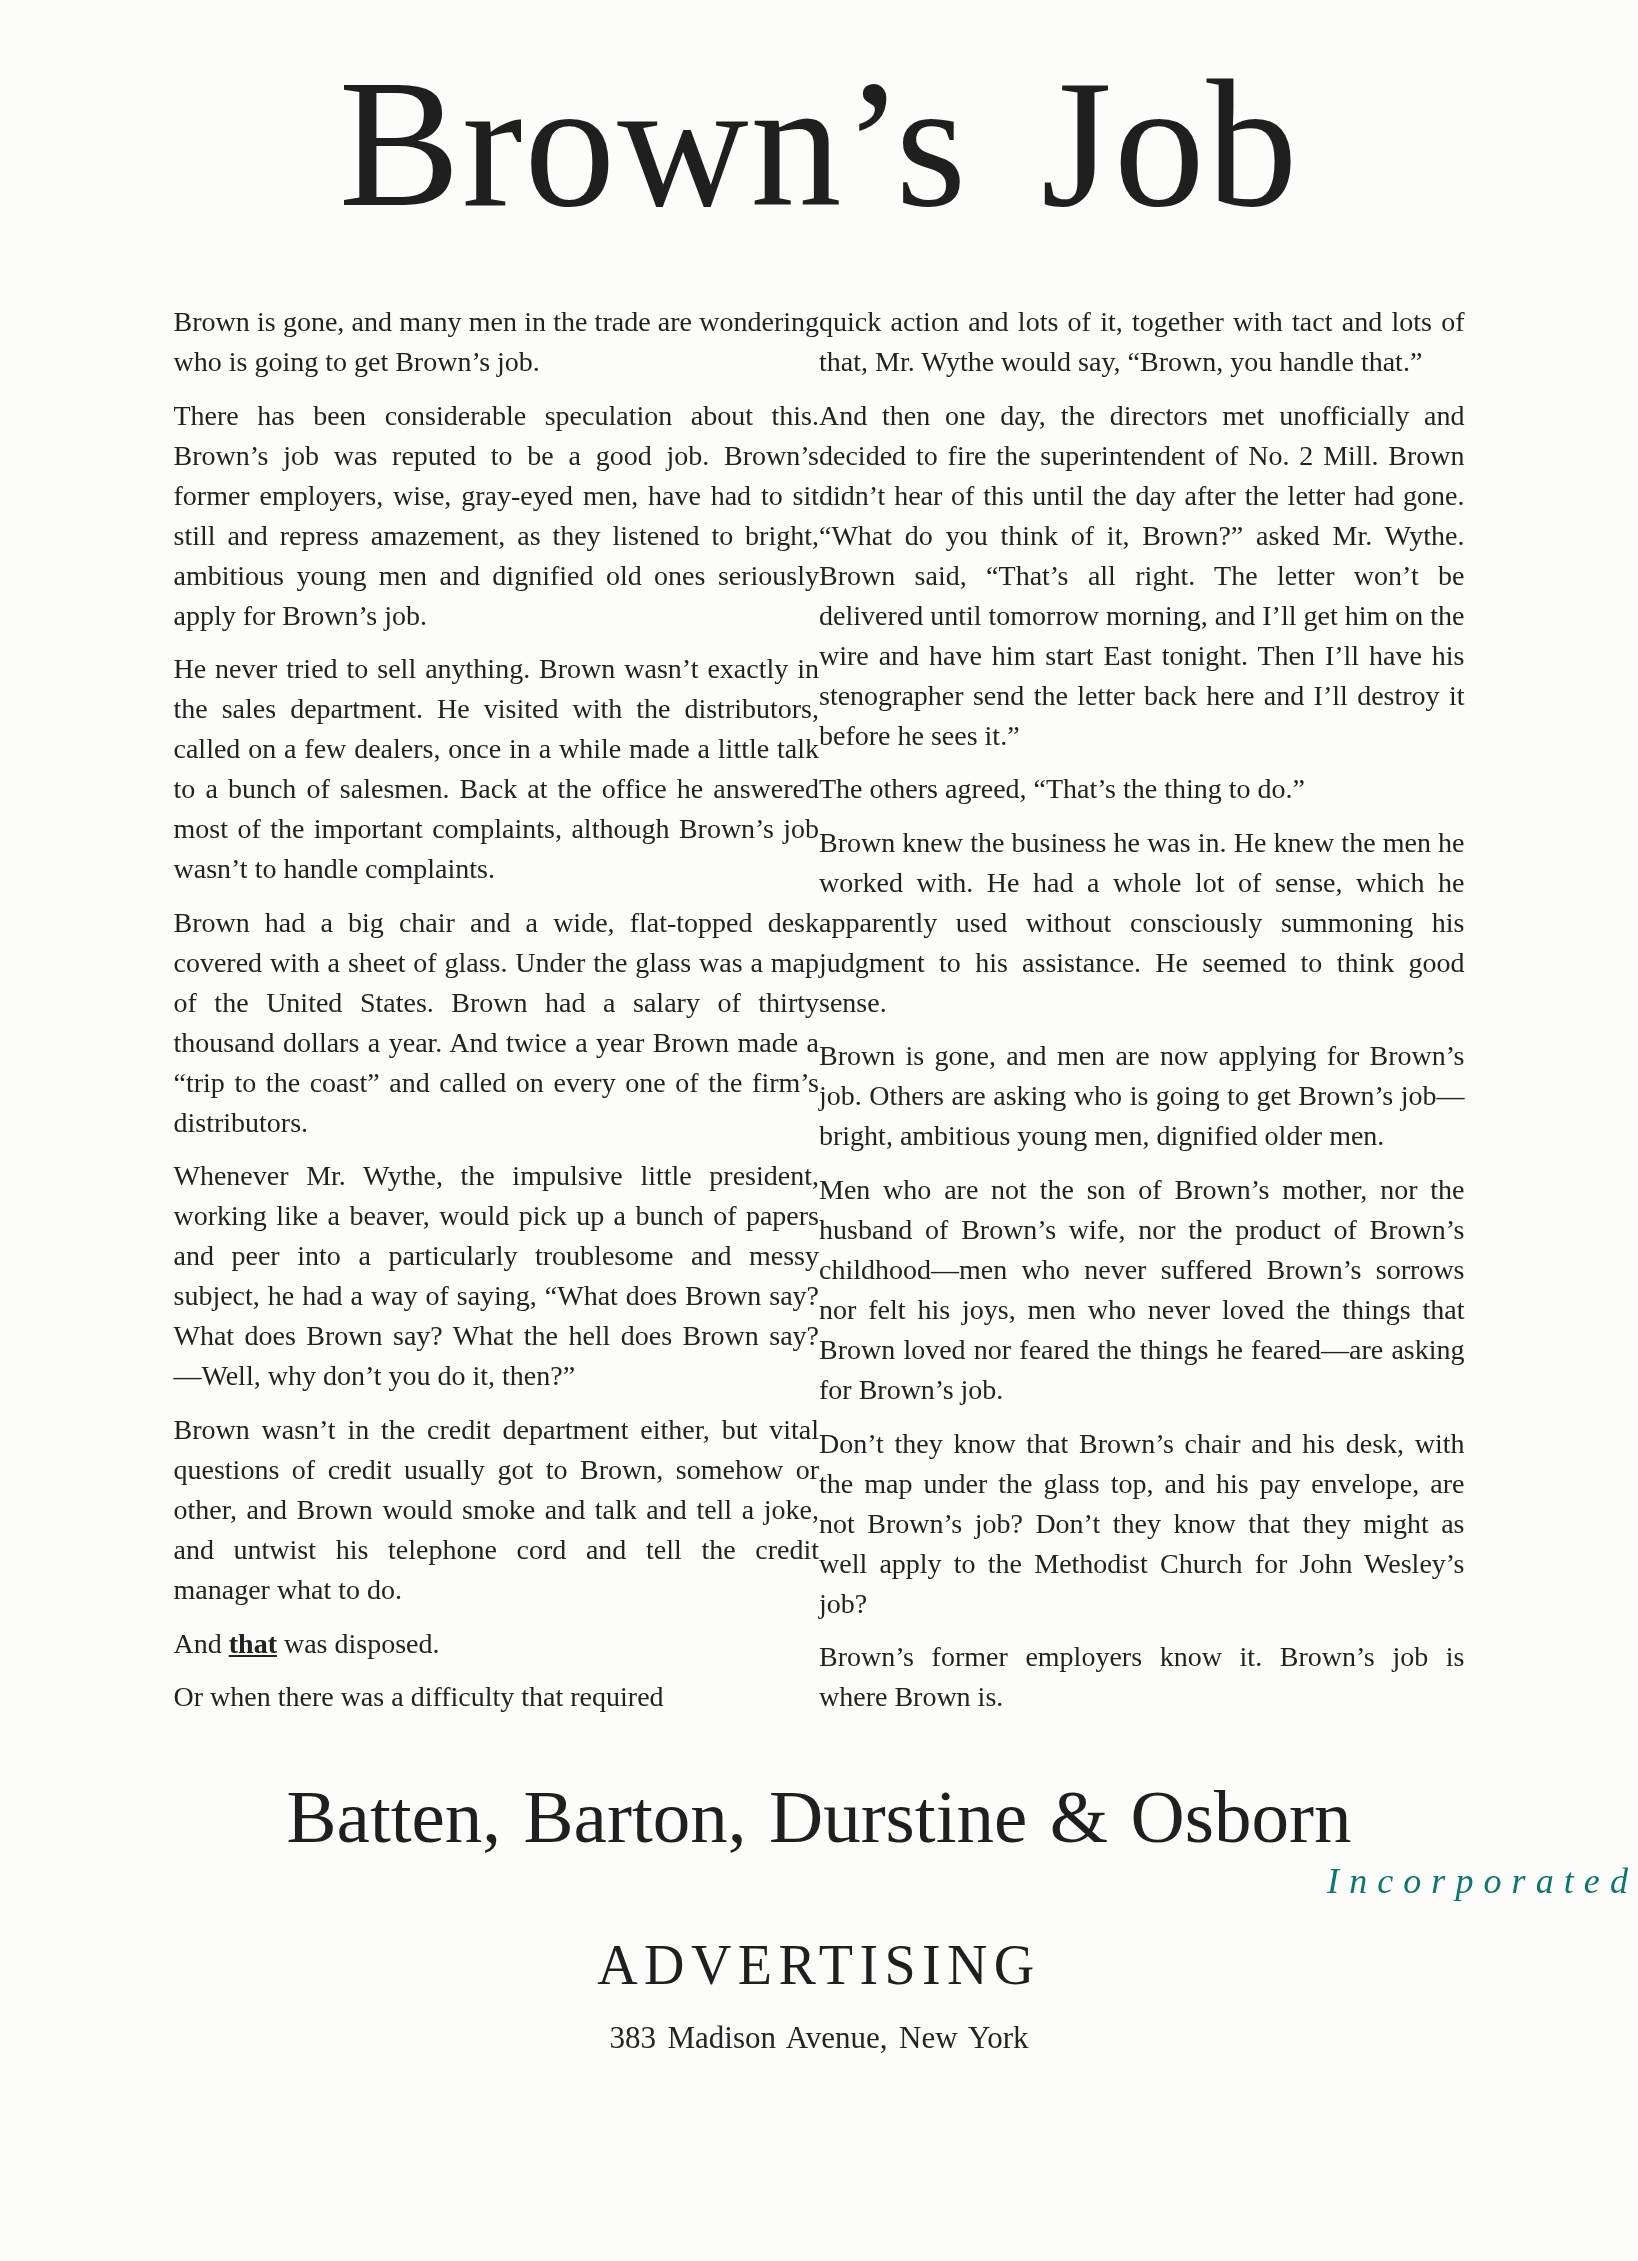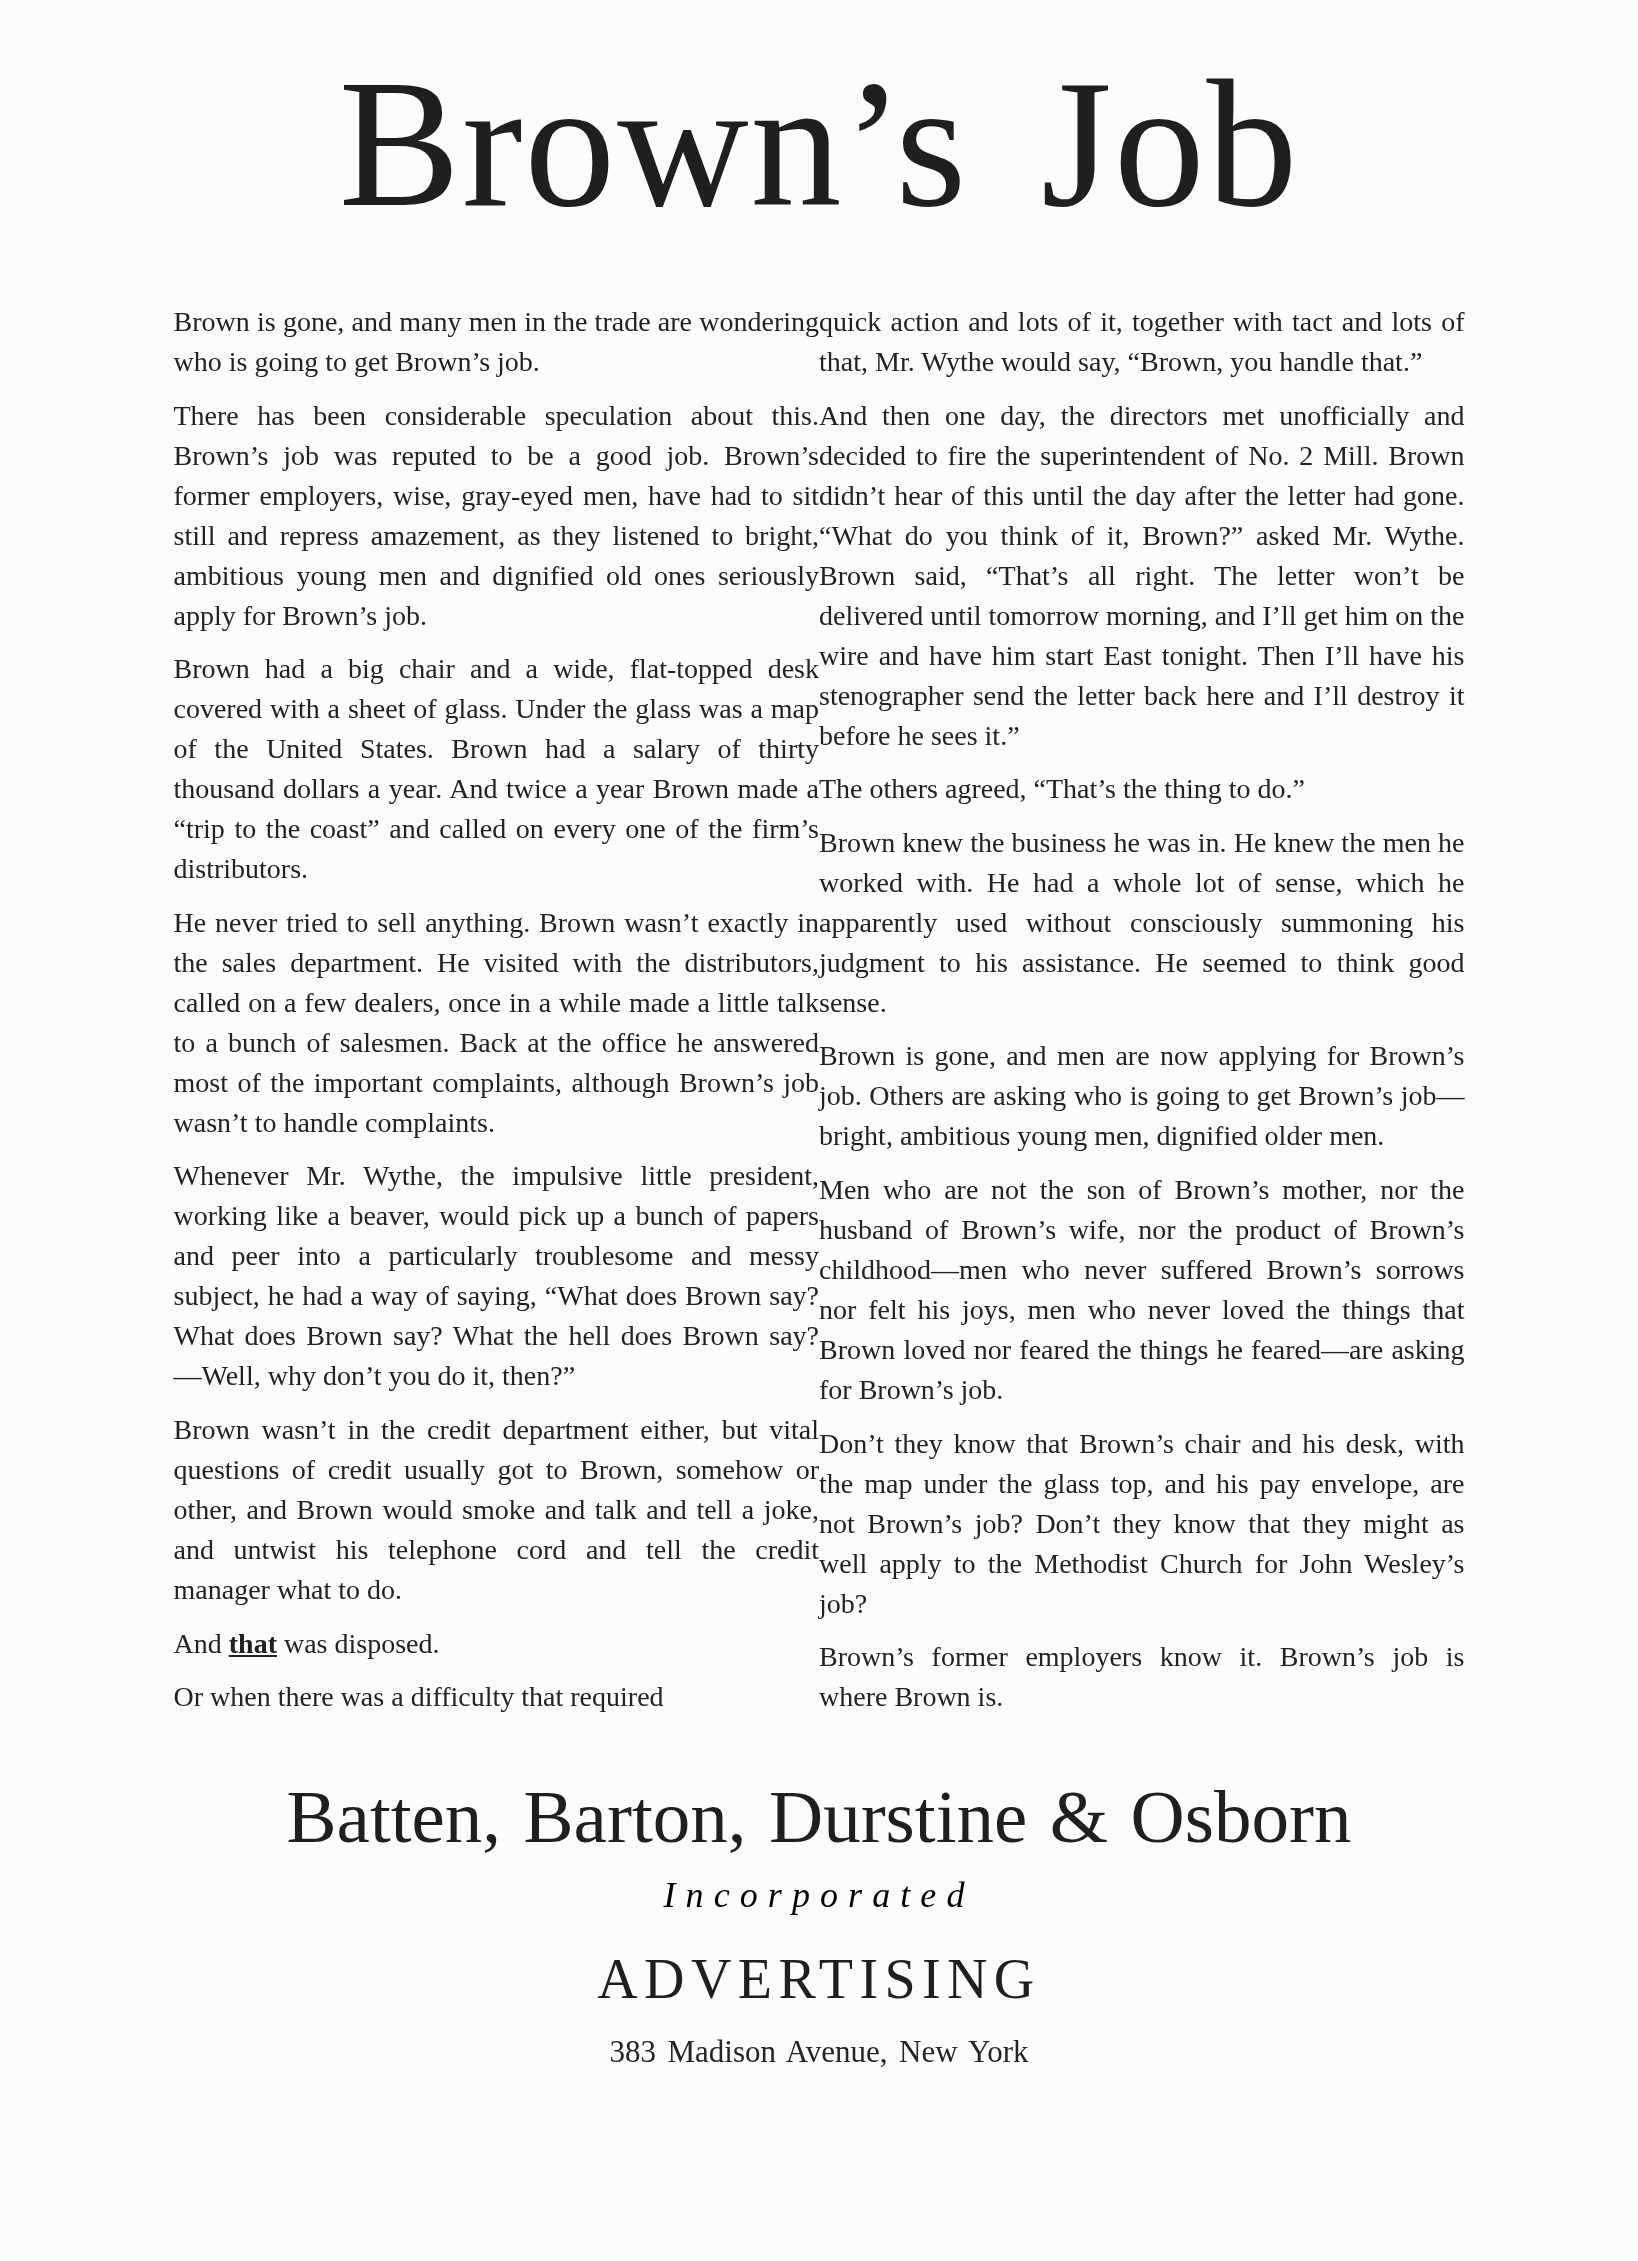--- a/index.html
+++ b/index.html
@@ -53,22 +53,23 @@
   .agency {
     font-size: 75px;
     line-height: 1.05;
     color: #1f1f1f;
     word-spacing: 0.05em;
   }
   .incorporated {
     font-size: 36px;
     font-style: italic;
     letter-spacing: 0.28em;
-    margin-top: 17px;
-    color: #000000;
+    margin-top: 3px;
+    color: #0f766e;
+    text-align: right;
   }
   .advertising {
     font-size: 56px;
     letter-spacing: 6.4px;
     margin-top: 31px;
     color: #1f1f1f;
   }
   .address {
     font-size: 31px;
     margin-top: 23.6px;
@@ -81,22 +82,22 @@
 
 <div class="page">
 
   <h1 class="title">Brown’s Job</h1>
 
   <div class="columns">
 
     <div class="col">
       <p>Brown is gone, and many men in the trade are wondering who is going to get Brown’s job.</p>
       <p>There has been considerable speculation about this. Brown’s job was reputed to be a good job. Brown’s former employers, wise, gray-eyed men, have had to sit still and repress amazement, as they listened to bright, ambitious young men and dignified old ones seriously apply for Brown’s job.</p>
+      <p>He never tried to sell anything. Brown wasn’t exactly in the sales department. He visited with the distributors, called on a few dealers, once in a while made a little talk to a bunch of salesmen. Back at the office he answered most of the important complaints, although Brown’s job wasn’t to handle complaints.</p>
       <p>Brown had a big chair and a wide, flat-topped desk covered with a sheet of glass. Under the glass was a map of the United States. Brown had a salary of thirty thousand dollars a year. And twice a year Brown made a “trip to the coast” and called on every one of the firm’s distributors.</p>
-      <p>He never tried to sell anything. Brown wasn’t exactly in the sales department. He visited with the distributors, called on a few dealers, once in a while made a little talk to a bunch of salesmen. Back at the office he answered most of the important complaints, although Brown’s job wasn’t to handle complaints.</p>
       <p>Whenever Mr. Wythe, the impulsive little president, working like a beaver, would pick up a bunch of papers and peer into a particularly troublesome and messy subject, he had a way of saying, “What does Brown say? What does Brown say? What the hell does Brown say? —Well, why don’t you do it, then?”</p>
       <p>Brown wasn’t in the credit department either, but vital questions of credit usually got to Brown, somehow or other, and Brown would smoke and talk and tell a joke, and untwist his telephone cord and tell the credit manager what to do.</p>
       <p><span>And </span><b>that</b><span> was disposed.</span></p>
       <p>Or when there was a difficulty that required</p>
     </div>
 
     <div class="col">
       <p>quick action and lots of it, together with tact and lots of that, Mr. Wythe would say, “Brown, you handle that.”</p>
       <p>And then one day, the directors met unofficially and decided to fire the superintendent of No. 2 Mill. Brown didn’t hear of this until the day after the letter had gone. “What do you think of it, Brown?” asked Mr. Wythe. Brown said, “That’s all right. The letter won’t be delivered until tomorrow morning, and I’ll get him on the wire and have him start East tonight. Then I’ll have his stenographer send the letter back here and I’ll destroy it before he sees it.”</p>
       <p>The others agreed, “That’s the thing to do.”</p>

